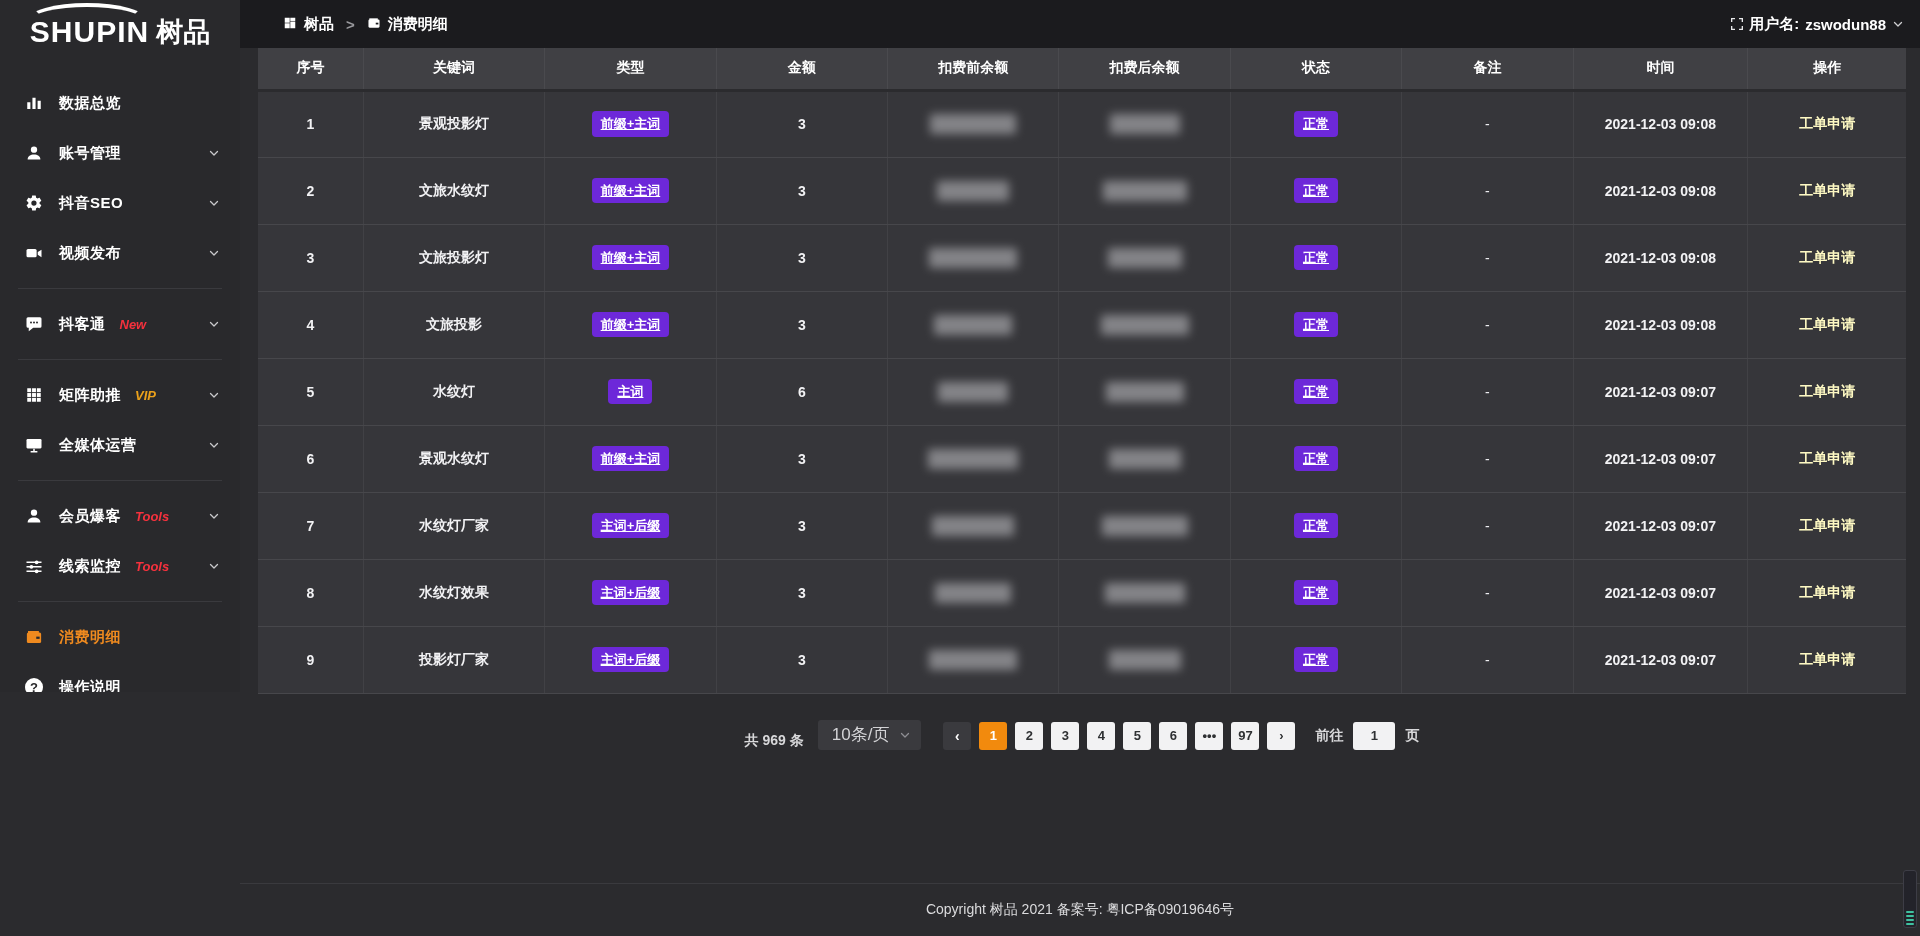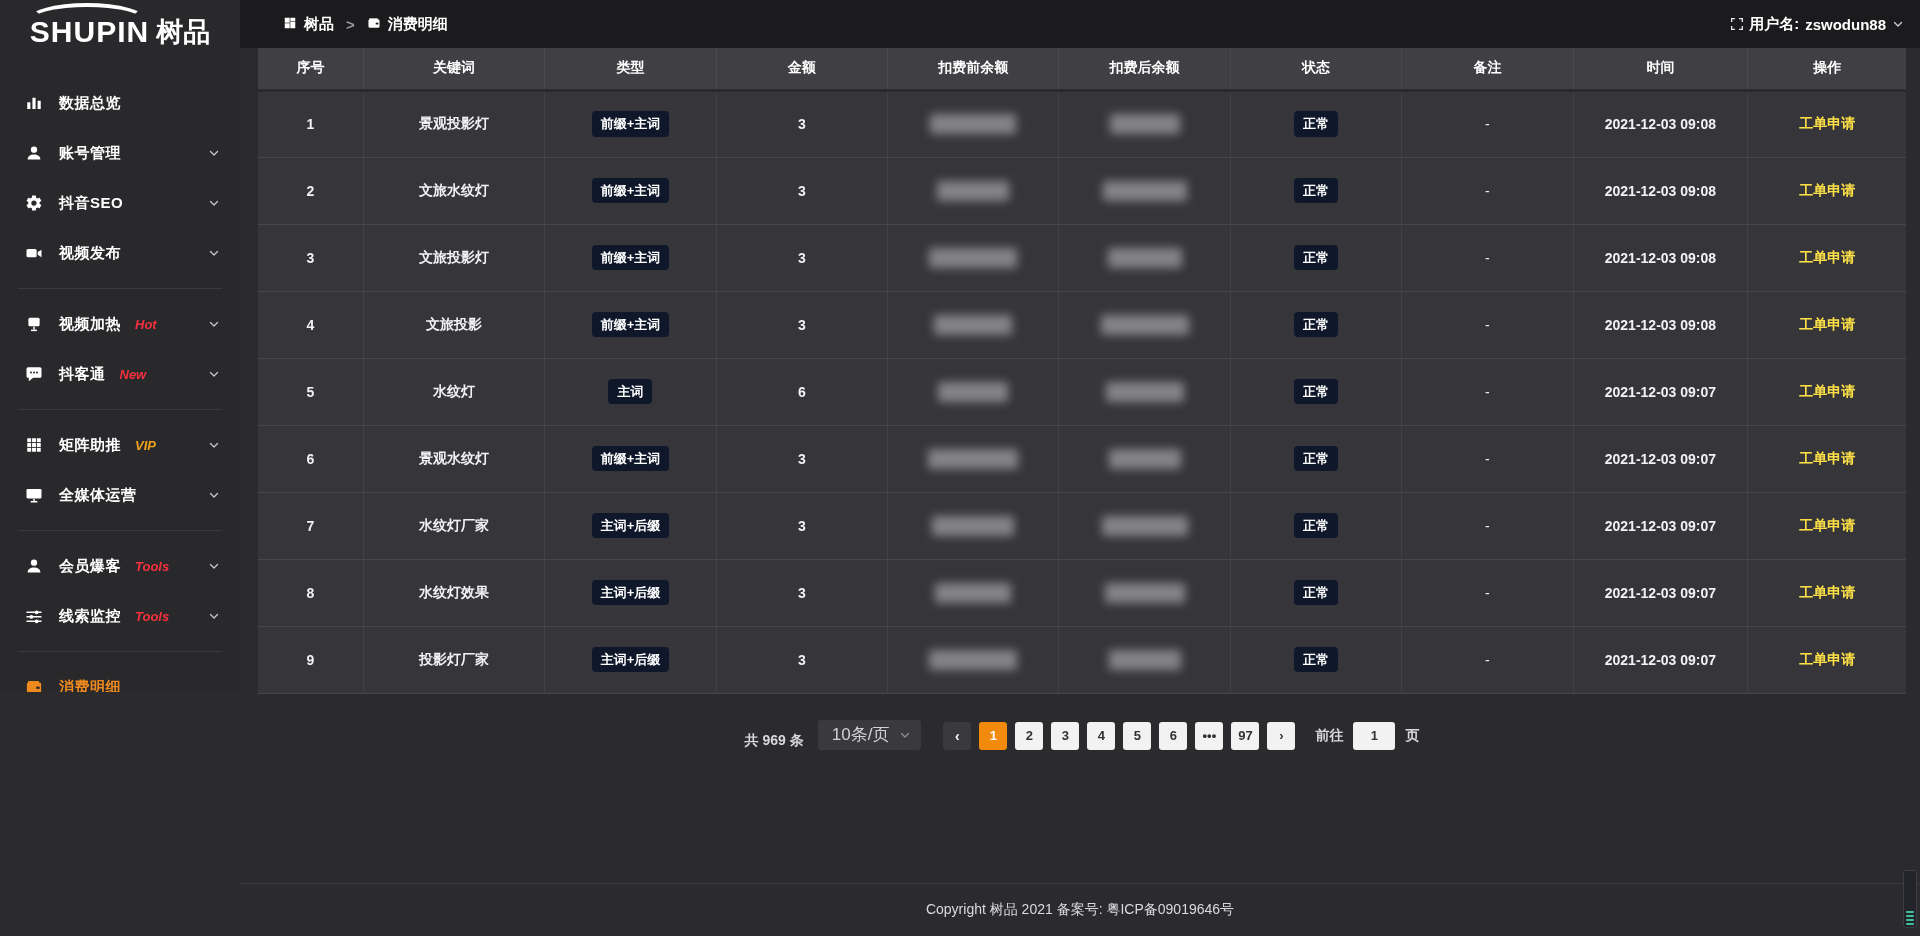--- a/index.html
+++ b/index.html
@@ -41,23 +41,23 @@
   .content { flex:1; padding:0 14px 0 18px; }
   .balance { margin:38px 0 18px 10px; font-size:15px; font-weight:700; color:#ffffff; }
   .balance b { margin-left:6px; }
 
   table.data-table { width:100%; border-collapse:collapse; table-layout:fixed; }
   .data-table th { height:42px; background:#404044; color:#ffffff; font-size:14px; font-weight:700; border-right:1px solid #4a4a4e; border-bottom:3px solid #2b2b2e; }
   .data-table th:last-child { border-right:none; }
   .data-table td { height:67px; background:#36363a; text-align:center; vertical-align:middle; font-size:14px; color:#ededef; border-right:1px solid #414145; border-bottom:1px solid #47474b; }
   .data-table td:last-child { border-right:none; }
   .td-strong { font-weight:700; color:#f2f2f4; }
-  .badge { display:inline-block; background:#0f172a; color:#fff; font-size:13px; font-weight:700; padding:5px 9px; border-radius:4px; line-height:1.2; }
+  .badge { display:inline-block; background:#6d28d9; color:#fff; font-size:13px; font-weight:700; padding:5px 9px; border-radius:4px; line-height:1.2;text-decoration:underline; }
   .masked { height:20px; border-radius:2px; background:#97979b; filter:blur(5px); opacity:.8; margin:0 auto; }
-  .action-link { color:#fde047; font-weight:700; text-decoration:none; cursor:pointer;margin-top:19px; }
+  .action-link { color:#fef9c3; font-weight:700; text-decoration:none; cursor:pointer;margin-top:19px; }
 
   
   .pagination { display:flex; align-items:flex-end; justify-content:center; margin-top:26px; font-size:14px; color:#d8d8da; }
   .pg-total { margin-right:14px; font-weight:700; }
   .pg-size { position:relative; display:flex; align-items:center; gap:10px; background:#3a3a3e; border-radius:3px; height:30px; padding:0 10px 0 14px; font-size:17px; color:#d2d2d5; margin-right:18px; cursor:pointer; }
   .pg-size .caret { display:flex; color:#8e8e93; }
   .pg-btn { min-width:28px; height:28px; padding:0 5px; background:#f2f2f3; color:#2f3133; border:none; border-radius:3px; display:flex; align-items:center; justify-content:center; font-size:13px; font-weight:700; margin:0 4px; cursor:pointer; font-family:inherit; }
   .pg-btn.prev { background:#3a3a3e; color:#ffffff; font-size:14px; }
   .pg-btn.active { background:#f28a0d; color:#ffffff; }
   .pg-goto { display:flex; align-items:center; gap:10px; margin-left:16px; font-weight:700; }
@@ -127,36 +127,20 @@
             </svg>
           </span>
           <span class="mi-label">视频发布</span>
           <span class="mi-chevron">
             <svg width="12" height="12" viewBox="0 0 24 24" fill="none" stroke="currentColor" stroke-width="2.6" stroke-linecap="round" stroke-linejoin="round">
               <path d="M5 9l7 7 7-7"></path>
             </svg>
           </span>
         </div>
         <div class="menu-divider"></div>
-        <div class="menu-item">
-          <span class="mi-icon">
-            <svg width="18" height="18" viewBox="0 0 24 24" fill="currentColor">
-              <rect x="4.5" y="3.5" width="15" height="11.5" rx="2"></rect>
-              <rect x="11" y="15.5" width="2" height="4"></rect>
-              <rect x="8" y="19.5" width="8" height="2"></rect>
-            </svg>
-          </span>
-          <span class="mi-label">视频加热</span>
-          <span class="mi-badge" style="color: rgb(245, 49, 61);">Hot</span>
-          <span class="mi-chevron">
-            <svg width="12" height="12" viewBox="0 0 24 24" fill="none" stroke="currentColor" stroke-width="2.6" stroke-linecap="round" stroke-linejoin="round">
-              <path d="M5 9l7 7 7-7"></path>
-            </svg>
-          </span>
-        </div>
         <div class="menu-item">
           <span class="mi-icon">
             <svg width="18" height="18" viewBox="0 0 24 24" fill="currentColor">
               <path d="M4 3h16a2 2 0 0 1 2 2v10a2 2 0 0 1-2 2h-9l-6 4.5V17H4a2 2 0 0 1-2-2V5a2 2 0 0 1 2-2z"></path>
               <circle cx="8" cy="10" r="1.3" fill="#29292c"></circle>
               <circle cx="12" cy="10" r="1.3" fill="#29292c"></circle>
               <circle cx="16" cy="10" r="1.3" fill="#29292c"></circle>
             </svg>
           </span>
           <span class="mi-label">抖客通</span>

